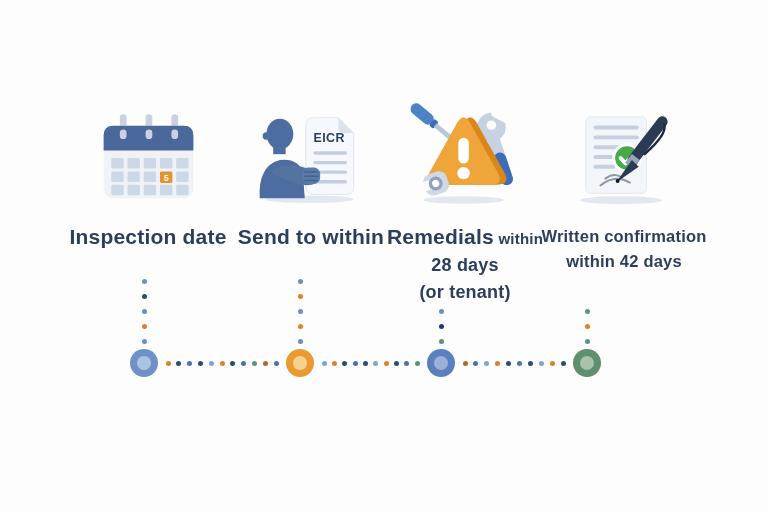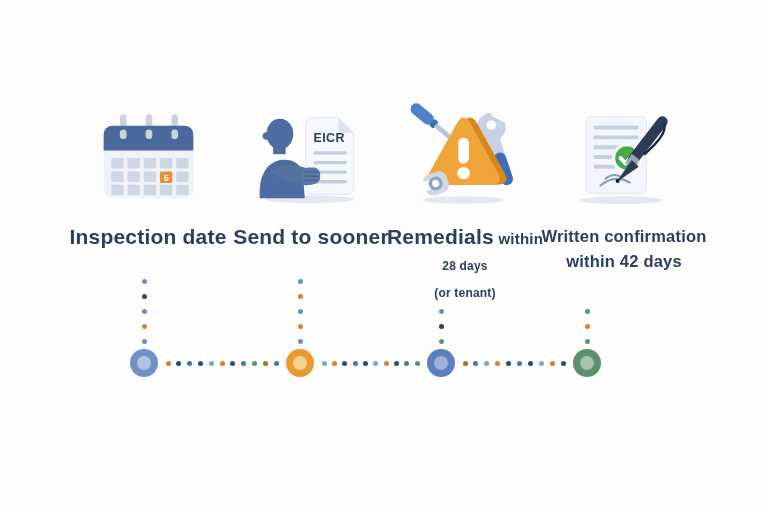--- a/index.html
+++ b/index.html
@@ -7,21 +7,21 @@
   .canvas{
     position:relative;width:768px;height:512px;overflow:hidden;
     background:#fdfdfe;
     font-family:"Liberation Sans","DejaVu Sans",sans-serif;
     color:#2d3e5c;
   }
   .step{position:absolute;top:104px;width:180px;display:flex;flex-direction:column;align-items:center;}
   .step .iconwrap{height:104px;display:flex;align-items:flex-end;justify-content:center;}
   .step .label{margin-top:16px;text-align:center;font-weight:600;line-height:26px;letter-spacing:.2px;}
   .lab-lg{font-size:21px;}
-  .lab-md{font-size:12px;}
+  .lab-md{font-size:18px;}
   .lab-sm{font-size:15px;}
   .step4 .label{font-size:16.5px;line-height:25px;}
   #col1{left:58px;}  #col2{left:221px;} #col3{left:375px;} #col4{left:534px;}
   #col3 .iconwrap{height:110px;margin-top:-6px;}
   .node{position:absolute;width:28px;height:28px;border-radius:50%;display:flex;align-items:center;justify-content:center;}
   .node .inner{width:14px;height:14px;border-radius:50%;}
   .dot{position:absolute;width:5px;height:5px;border-radius:50%;}
 </style>
 </head>
 <body>
@@ -82,21 +82,21 @@
         <rect x="20" y="34" width="13" height="12" fill="#4d6da2"></rect>
         <path d="M6 92 Q4 58 27 52 Q47 50 51 66 L53 92 Z" fill="#4d6da2"></path>
         <path d="M18 64 Q32 54 50 59 L62 63 Q69 65.5 67 72 L65.5 76 Q55 81 44 76 Q27 72 18 64 Z" fill="#54749f"></path>
         <g>
           <rect x="50" y="60" width="19" height="17" rx="6.5" fill="#5a7aa8"></rect>
           <path d="M53 64.5 H66 M53 69 H67 M53 73.5 H66" stroke="#46628e" stroke-width="1.6" stroke-linecap="round" fill="none"></path>
         </g>
       </svg>
     </div>
     <div class="label">
-      <span class="lab-lg">Send to sooner</span>
+      <span class="lab-lg">Send to within</span>
     </div>
   </div>
 
   <div class="step" id="col3">
     <div class="iconwrap">
       <svg width="115" height="110" viewBox="0 0 120 110">
         <ellipse cx="58" cy="104" rx="42" ry="4" fill="#e3e8f0"></ellipse>
 
         <g transform="rotate(40 24 22)">
           <rect x="-2" y="16" width="28" height="12" rx="6" fill="#4f81c6"></rect>

